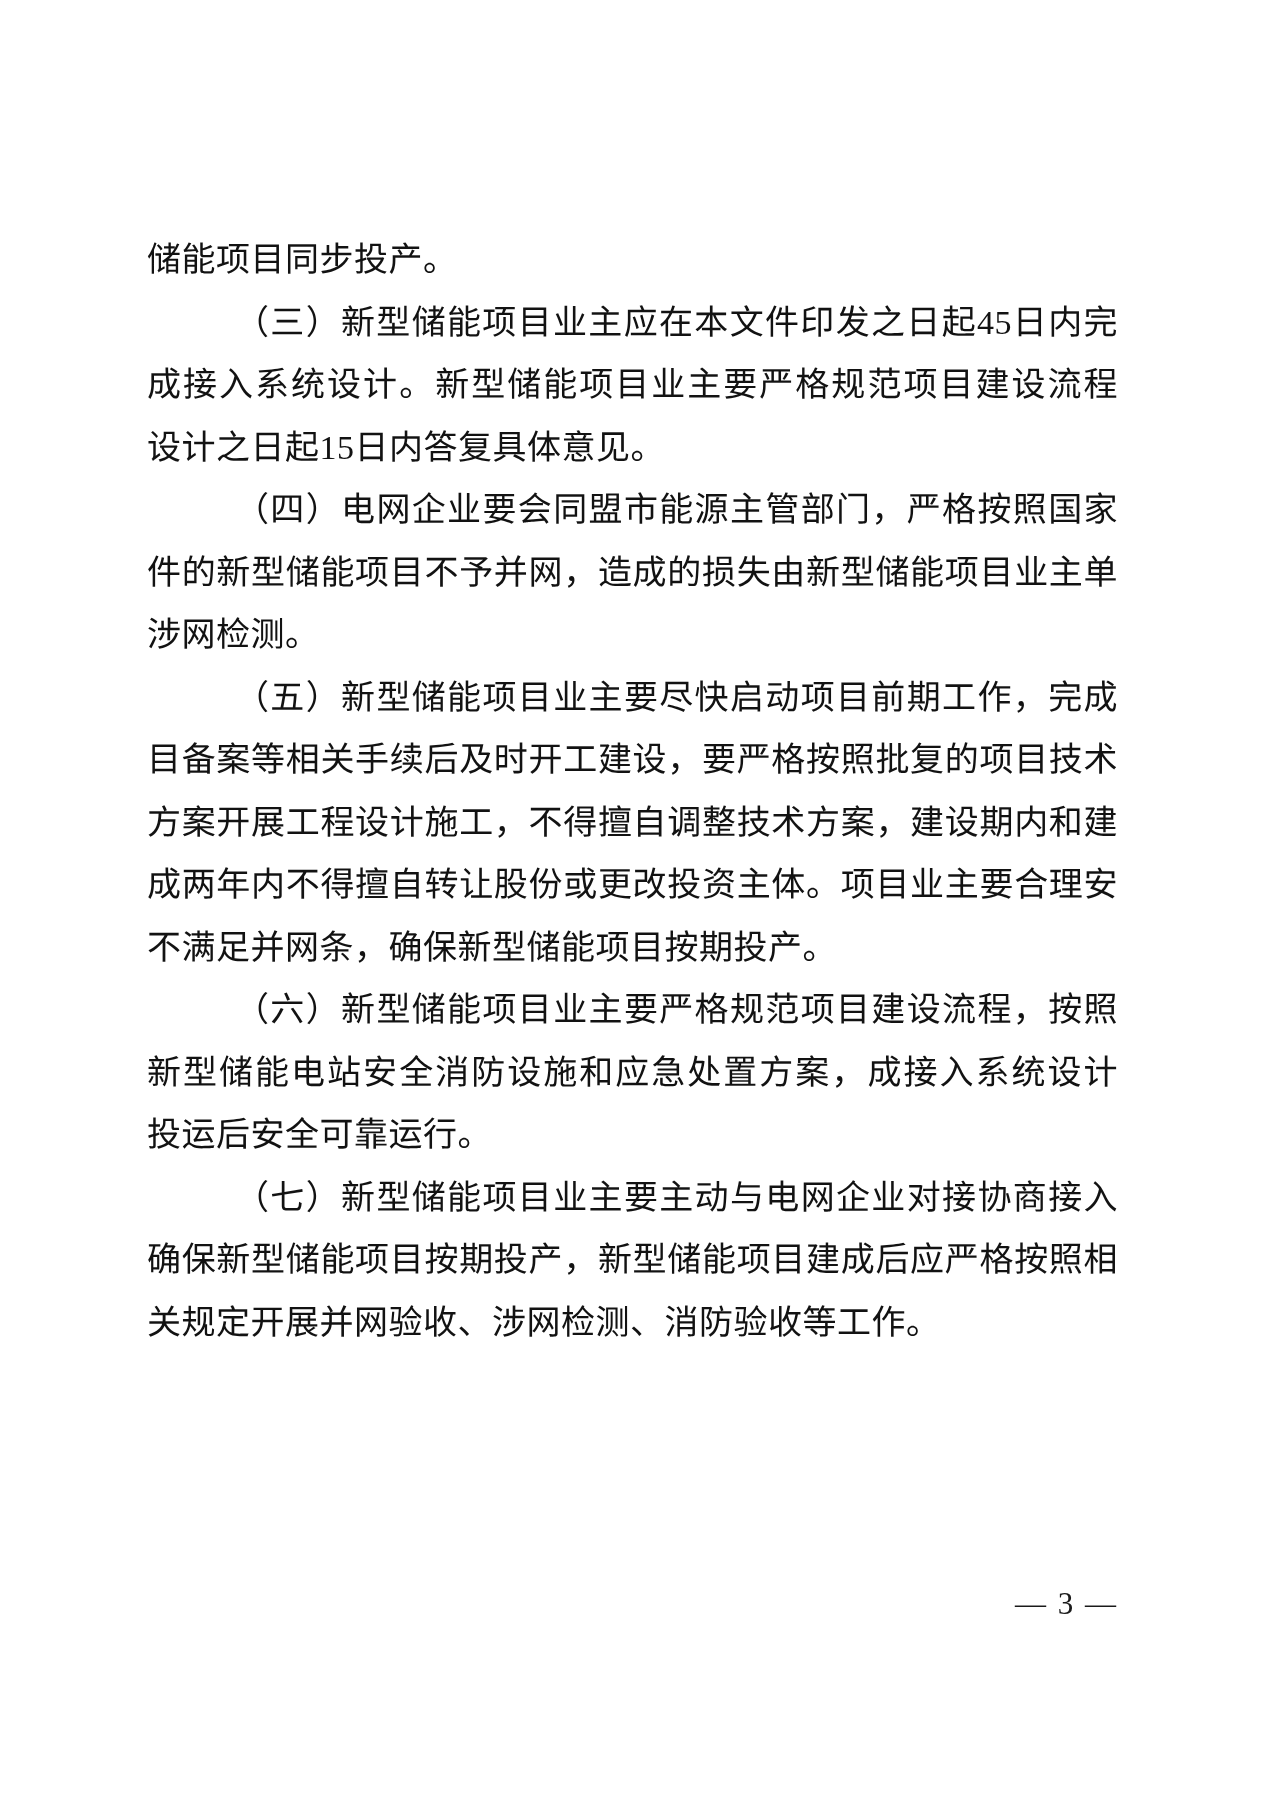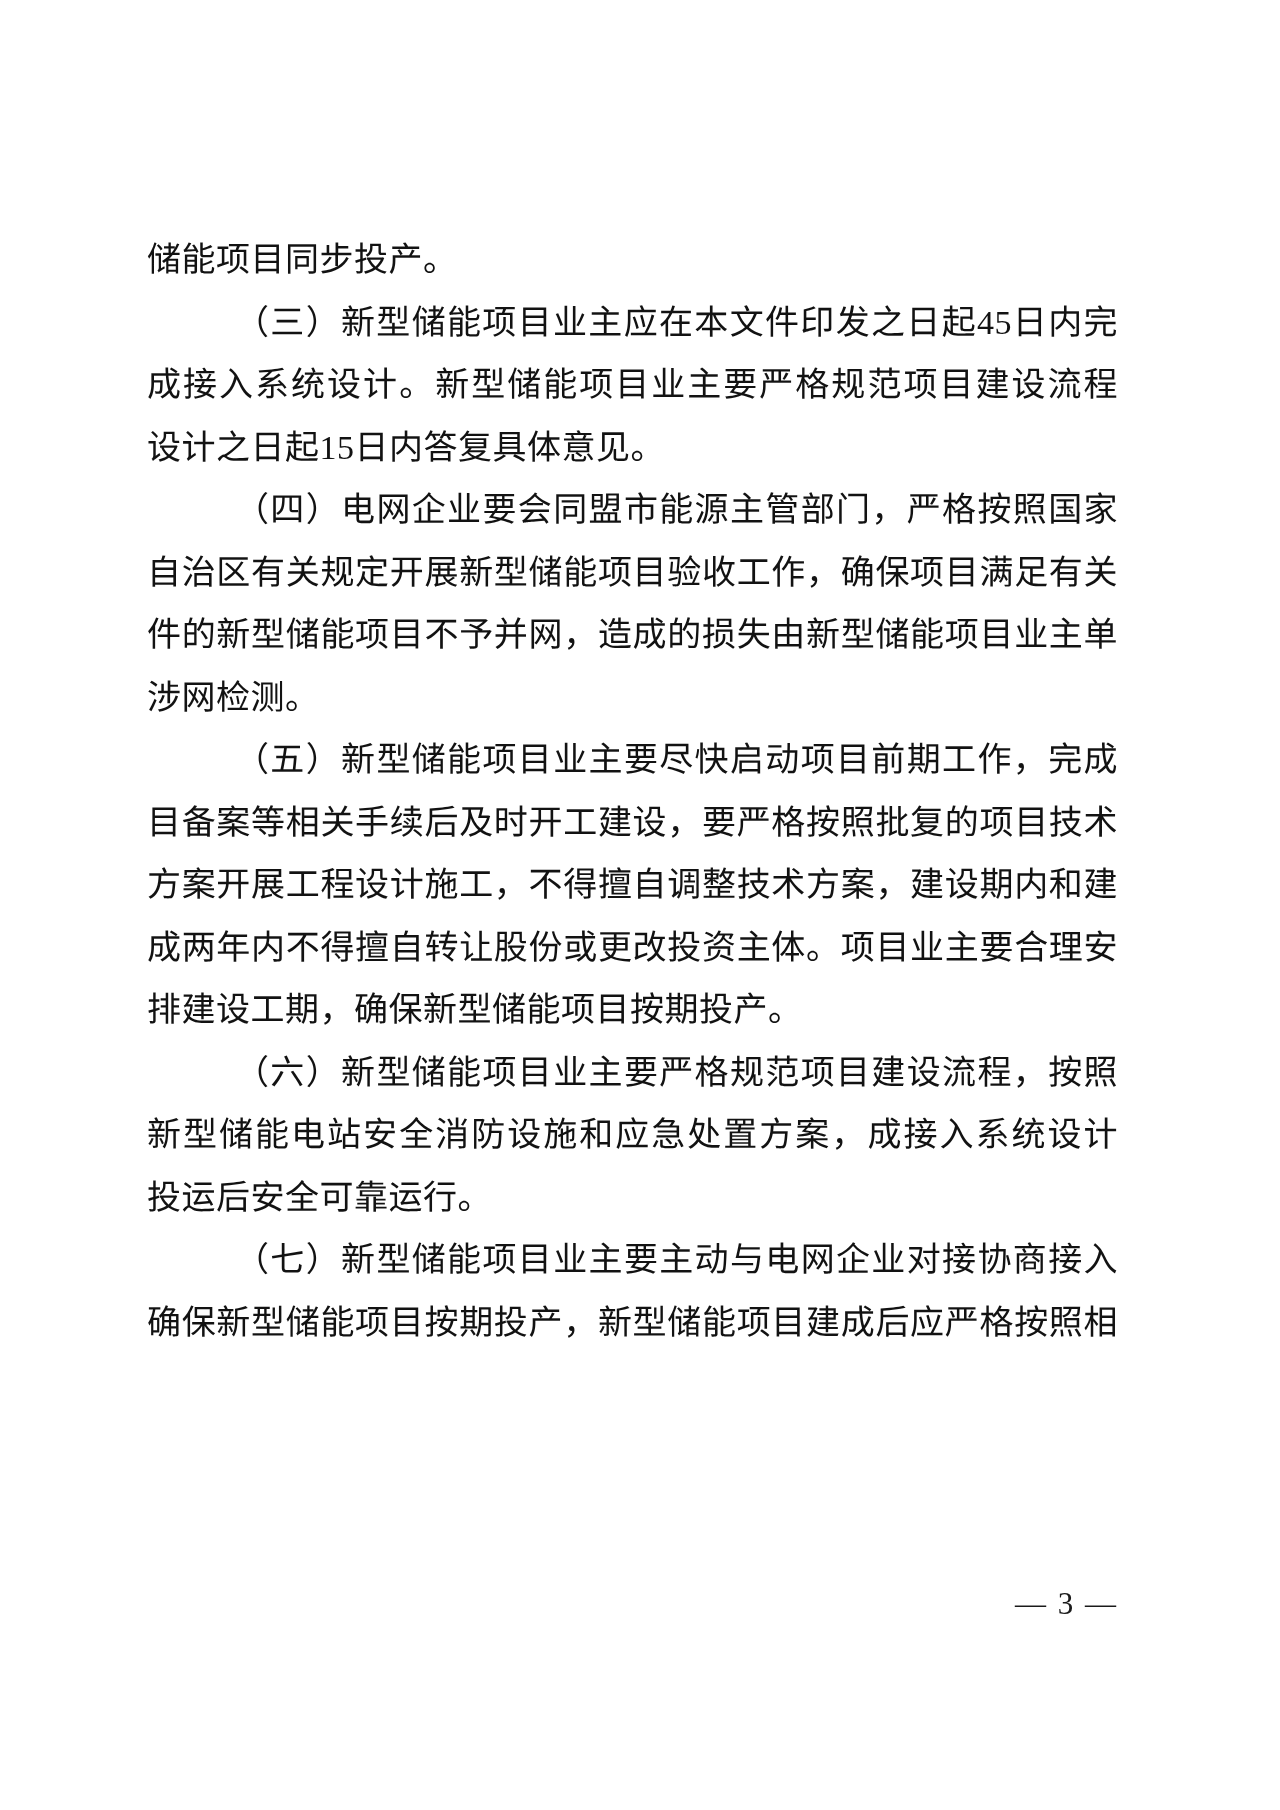--- a/index.html
+++ b/index.html
@@ -67,32 +67,32 @@
 <body>
 
 <div class="page">
 
   <div class="text-block" id="text-block">
       <div class="line">储能项目同步投产。</div>
       <div class="line flush indent">（三）新型储能项目业主应在本文件印发之日起45日内完</div>
       <div class="line flush">成接入系统设计。新型储能项目业主要严格规范项目建设流程</div>
       <div class="line">设计之日起15日内答复具体意见。</div>
       <div class="line flush indent">（四）电网企业要会同盟市能源主管部门，严格按照国家和</div>
-      <div class="line flush">自治区有关规定开展新型储能项目验收工作，确保项目满足有关</div>
       <div class="line flush">件的新型储能项目不予并网，造成的损失由新型储能项目业主单</div>
       <div class="line">涉网检测。</div>
       <div class="line flush indent">（五）新型储能项目业主要尽快启动项目前期工作，完成项</div>
       <div class="line flush">目备案等相关手续后及时开工建设，要严格按照批复的项目技术</div>
       <div class="line flush">方案开展工程设计施工，不得擅自调整技术方案，建设期内和建</div>
       <div class="line flush">成两年内不得擅自转让股份或更改投资主体。项目业主要合理安</div>
-      <div class="line">排建设工期，确保新型储能项目按期投产。</div>
+      <div class="line">不满足并网条，确保新型储能项目按期投产。</div>
       <div class="line flush indent">（六）新型储能项目业主要严格规范项目建设流程，按照国</div>
       <div class="line flush">新型储能电站安全消防设施和应急处置方案，成接入系统设计</div>
       <div class="line">投运后安全可靠运行。</div>
       <div class="line flush indent">（七）新型储能项目业主要主动与电网企业对接协商接入电</div>
       <div class="line flush">确保新型储能项目按期投产，新型储能项目建成后应严格按照相</div>
+      <div class="line">关规定开展并网验收、涉网检测、消防验收等工作。</div>
     </div>
 
   <div class="footer">
     <span class="page-number">— 3 —</span>
   </div>
 
 </div>
 
 </body></html>

